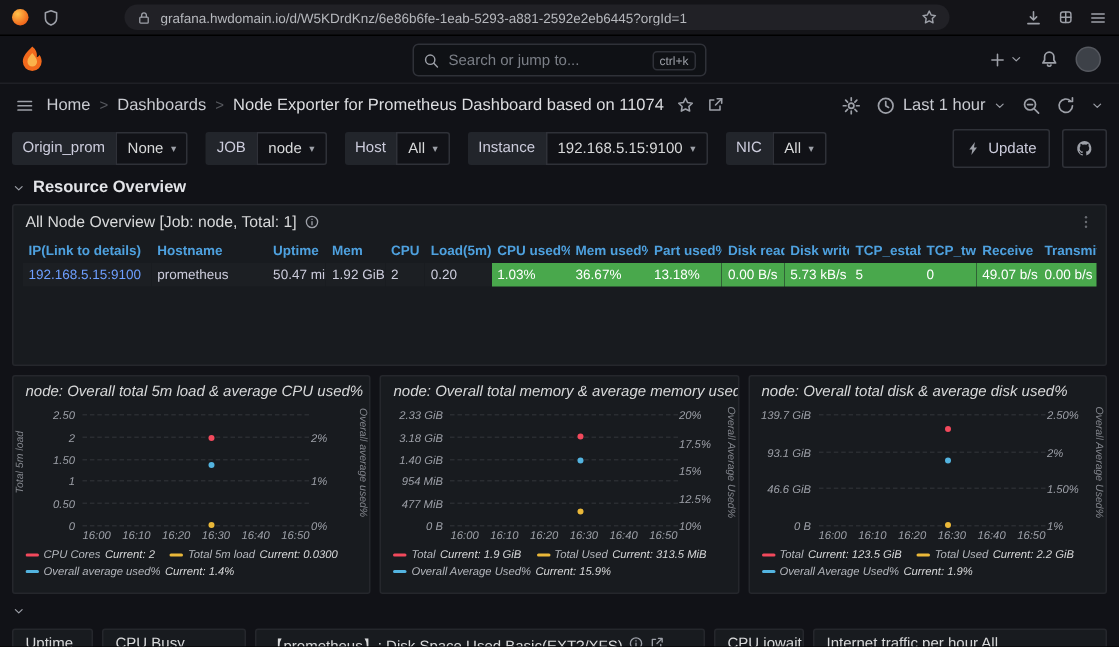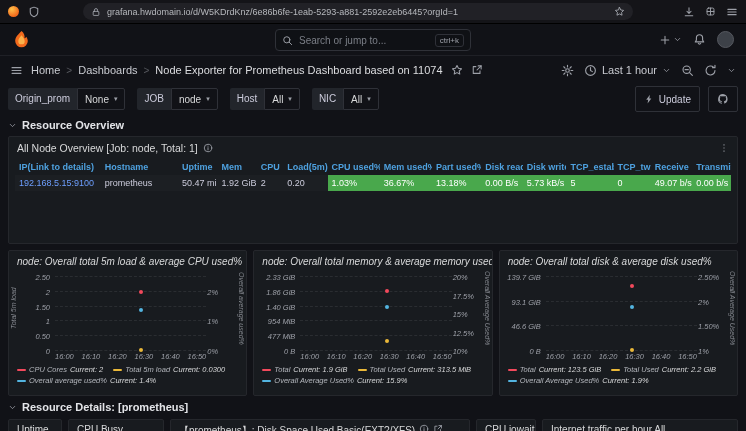--- a/index.html
+++ b/index.html
@@ -257,20 +257,27 @@
         <span class="var-label">JOB</span>
         <span class="var-value">
           <span>node</span>
           <span class="caret7">▾</span>
         </span>
       </span>
     <span class="var-pill">
         <span class="var-label">Host</span>
         <span class="var-value">
           <span>All</span>
+          <span class="caret7">▾</span>
+        </span>
+      </span>
+    <span class="var-pill">
+        <span class="var-label">Instance</span>
+        <span class="var-value">
+          <span>192.168.5.15:9100</span>
           <span class="caret7">▾</span>
         </span>
       </span>
     <span class="var-pill">
         <span class="var-label">NIC</span>
         <span class="var-value">
           <span>All</span>
           <span class="caret7">▾</span>
         </span>
       </span>
@@ -447,21 +454,21 @@
       <div class="panel-head">
           <span>node:  Overall total memory &amp; average memory used%</span>
         </div>
       <div class="chart-body">
 
         <div class="lticks">
             <span class="ytick" style="bottom: 0%;">0 B</span>
             <span class="ytick" style="bottom: 20%;">477 MiB</span>
             <span class="ytick" style="bottom: 40%; margin-left: 46px;">954 MiB</span>
             <span class="ytick" style="bottom: 60%;">1.40 GiB</span>
-            <span class="ytick" style="bottom: 80%;">1.86 GiB</span>
+            <span class="ytick" style="bottom: 80%;">3.18 GiB</span>
             <span class="ytick" style="bottom: 100%;">2.33 GiB</span>
           </div>
         <div class="plot">
             <div class="gridline" style="bottom: 0%;"></div>
             <div class="gridline" style="bottom: 20%;"></div>
             <div class="gridline" style="bottom: 40%;"></div>
             <div class="gridline" style="bottom: 60%;"></div>
             <div class="gridline" style="bottom: 80%;"></div>
             <div class="gridline" style="bottom: 100%;"></div>
             <div class="dot" style="left: 57%; bottom: 81.5%; background: rgb(242, 73, 92);"></div>
@@ -567,21 +574,20 @@
         </div>
     </div>
   </div>
 
   <div class="section-header">
     <span class="icon">
         <svg class="st" width="9" height="9" viewBox="0 0 16 16">
           <path d="M4 6l4 4 4-4"></path>
         </svg>
       </span>
-    <span>Resource Details: [prometheus]</span>
   </div>
 
   <div class="bottom-row">
     <div class="bpanel bp1">
         <span>Uptime</span>
       </div>
     <div class="bpanel bp2">
         <span>CPU Busy</span>
       </div>
     <div class="bpanel bp3">

